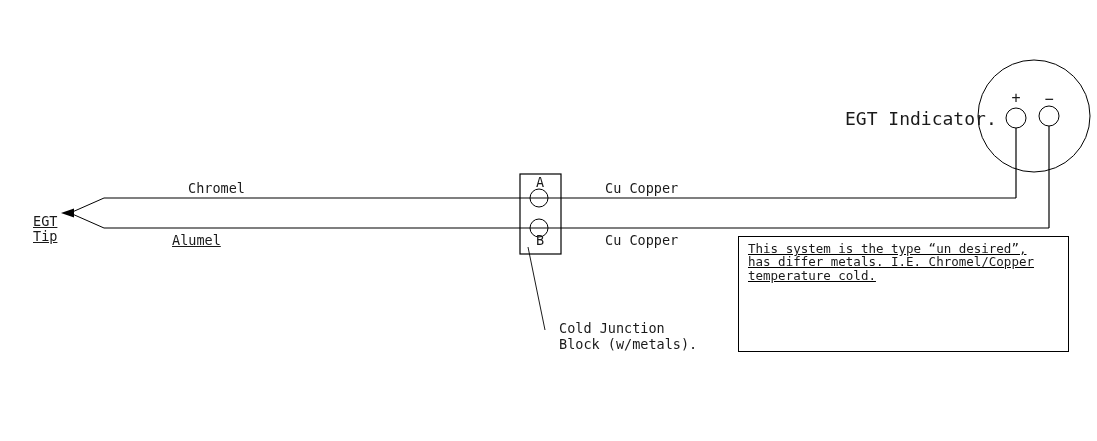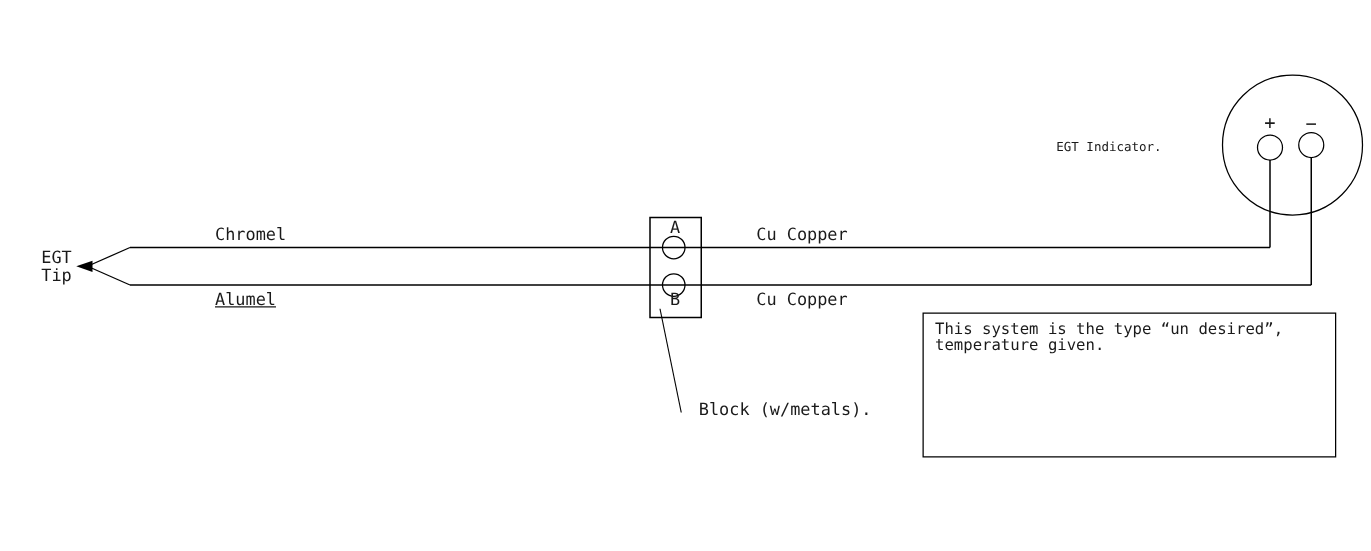--- a/index.html
+++ b/index.html
@@ -31,27 +31,28 @@
   .sign {
     position: absolute;
     font-size: 15px;
     font-weight: 400;
     transform: translate(-50%, -50%);
     color: #1a1a1a;
   }
   .note-box {
     position: absolute;
     left: 738px;
-    top: 250px;
+    top: 236px;
     width: 320px;
     height: 109px;
     border: 1px solid #000000;
     background: #ffffff;
     padding: 5px 0 0 9px;
     box-sizing: content-box;
+    text-decoration: underline;
   }
   .note-line {
     font-size: 12.5px;
     line-height: 13.4px;
     white-space: nowrap;
     color: #1a1a1a;
   }
 </style>
 </head>
 <body>
@@ -74,39 +75,41 @@
     <line x1="528" y1="247" x2="545" y2="330" stroke="#000" stroke-width="0.9"></line>
 
     <circle cx="1034" cy="116" r="56" fill="none" stroke="#000" stroke-width="1"></circle>
     <circle cx="1016" cy="118" r="10" fill="none" stroke="#000" stroke-width="1"></circle>
     <circle cx="1049" cy="116" r="10" fill="none" stroke="#000" stroke-width="1"></circle>
 
     <line x1="1016" y1="128" x2="1016" y2="198" stroke="#000" stroke-width="1.2"></line>
     <line x1="1049" y1="126" x2="1049" y2="228" stroke="#000" stroke-width="1.2"></line>
   </svg>
 
-  <div class="lbl" style="left:33px; top:199px;">
+  <div class="lbl" style="left:33px; top:214px;text-decoration:underline;">
     <div>EGT</div>
     <div>Tip</div>
   </div>
 
-  <div class="lbl" style="left:172px; top:181px;">Chromel</div>
+  <div class="lbl" style="left:188px; top:181px;">Chromel</div>
   <div class="lbl" style="left:172px; top:233px;text-decoration:underline;">Alumel</div>
   <div class="lbl" style="left:605px; top:181px;">Cu Copper</div>
   <div class="lbl" style="left:605px; top:233px;">Cu Copper</div>
 
   <div class="lbl" style="left:536px; top:175px;">A</div>
   <div class="lbl" style="left:536px; top:233px;">B</div>
 
   <div class="lbl" style="left:559px; top:321px; line-height:15.5px;">
+    <div>Cold Junction</div>
     <div>Block (w/metals).</div>
   </div>
 
-  <div class="lbl" style="left:845px; top:111px; font-size:10px;">EGT Indicator.</div>
+  <div class="lbl" style="left:845px; top:111px; font-size:18px;">EGT Indicator.</div>
   <div class="sign" style="left:1016px; top:98px;">+</div>
   <div class="sign" style="left:1049px; top:99px;">−</div>
 
   <div class="note-box">
     <div class="note-line">This system is the type “un desired”,</div>
-    <div class="note-line">temperature given.</div>
+    <div class="note-line">has differ metals. I.E. Chromel/Copper</div>
+    <div class="note-line">temperature cold.</div>
   </div>
 
 </div>
 
 </body></html>

